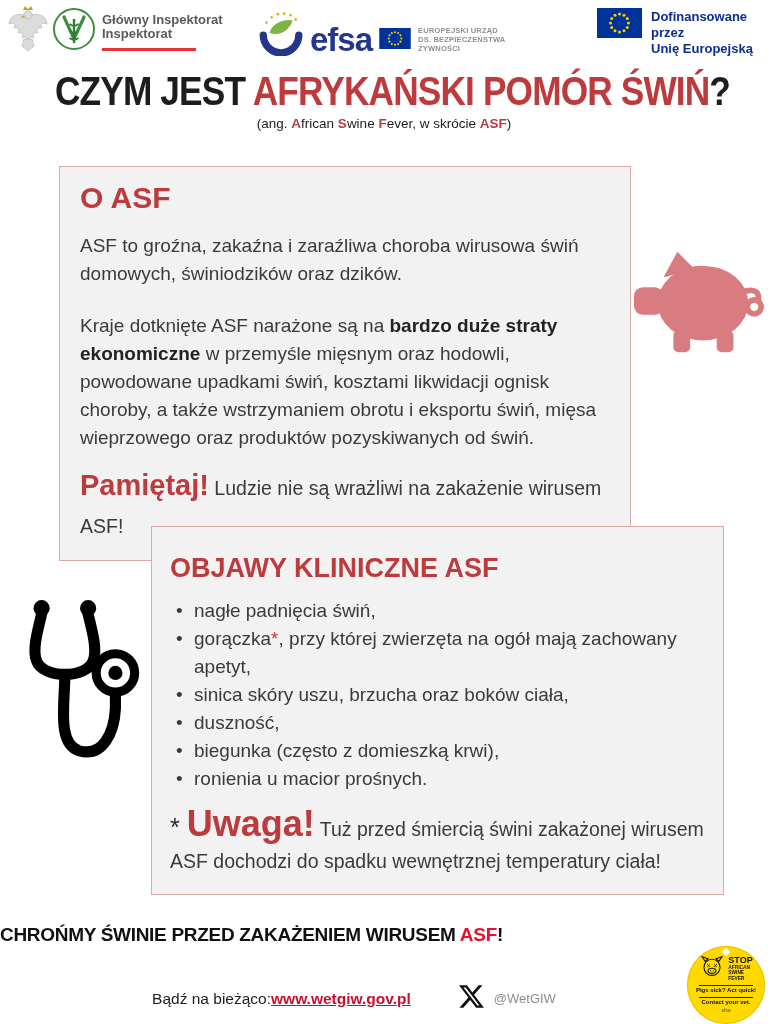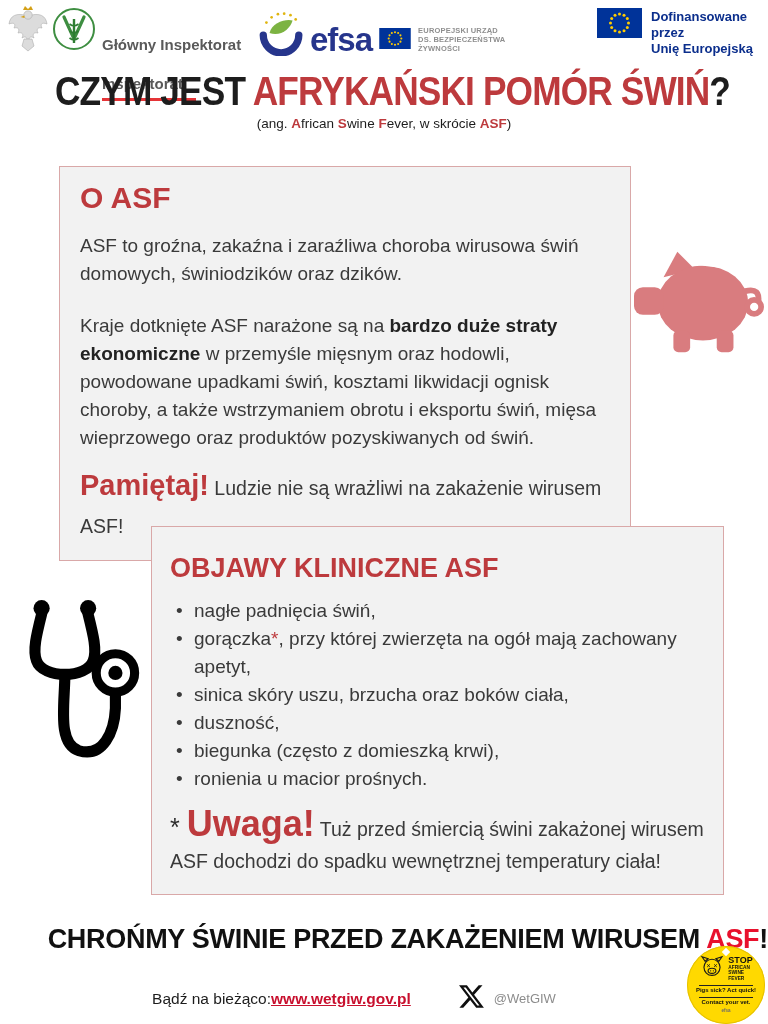--- a/index.html
+++ b/index.html
@@ -5,21 +5,21 @@
   * { margin:0; padding:0; box-sizing:border-box; }
   html,body { background:#ffffff; }
   body { font-family:"Liberation Sans", sans-serif; }
   #page { position:relative; width:768px; height:1024px; background:#fff; overflow:hidden; margin:0 auto; }
 
   
   .hdr-item { position:absolute; }
   .eagle { left:8px; top:6px; width:40px; height:46px; }
   .vetlogo { left:52px; top:7px; width:44px; height:44px; }
   .giw-block { left:102px; top:13px; }
-  .giw-line { font-size:15px; line-height:14px; font-weight:bold; color:#5a5a5a;margin-top:25px; }
+  .giw-line { font-size:13px; line-height:14px; font-weight:bold; color:#5a5a5a; }
   .giw-bar { width:94px; height:3px; background:#e53437; margin-top:7px; }
   .efsa-block { left:257px; top:10px; display:flex; align-items:center; gap:7px; }
   .efsa-word { font-size:33px; font-weight:bold; color:#26358c; letter-spacing:-1px; line-height:1; margin-top:8px; }
   .efsa-org { font-size:7.5px; line-height:9px; color:#8f8f8f; font-weight:bold; letter-spacing:.2px; margin-top:9px; }
   .mini-flag { margin-top:10px; }
   .funding-block { left:597px; top:8px; display:flex; gap:9px; align-items:flex-start; }
   .funding-text { font-size:13px; line-height:16px; font-weight:bold; color:#0b2e8c; margin-top:1px; }
 
   
   .title { position:absolute; left:0; right:0; top:68px; text-align:center; white-space:nowrap; }
@@ -49,21 +49,21 @@
   .note { margin-top:16px; line-height:30px; }
   .note-star { font-size:25px; color:#2b2b2b; }
   .note-label { font-size:36px; font-weight:bold; color:#bd3a3d; }
   .note-text { font-size:19.5px; color:#3a3a3a; }
 
   
   .piggy { position:absolute; left:634px; top:241px; }
   .steth { position:absolute; left:14px; top:592px; }
 
   
-  .cta { position:absolute; left:0; right:0; top:924px; text-align:right; font-size:27px; font-weight:bold; color:#111; letter-spacing:-.3px; }
+  .cta { position:absolute; left:0; right:0; top:924px; text-align:left; font-size:19px; font-weight:bold; color:#111; letter-spacing:-.3px; }
   .cta .bright { color:#e8112d; }
   .footer-row { position:absolute; left:0; right:60px; top:985px; display:flex; justify-content:center; align-items:center; }
   .follow-label { font-size:15.5px; color:#1c1c1c; }
   .follow-url { font-size:15.5px; font-weight:bold; color:#c8102e; text-decoration:underline; cursor:pointer; }
   .x-logo { margin-left:48px; }
   .x-handle { margin-left:10px; font-size:13px; color:#8c8c8c; cursor:pointer; }
 
   
   .sticker { position:absolute; left:687px; top:946px; width:78px; height:78px; border-radius:50%; background:#ffd900; display:flex; flex-direction:column; align-items:center; padding-top:9px; box-shadow:0 0 0 1px #e6c200 inset; }
   .hang-hole { position:absolute; top:3px; left:36px; width:6px; height:6px; background:#fff; transform:rotate(45deg); }

